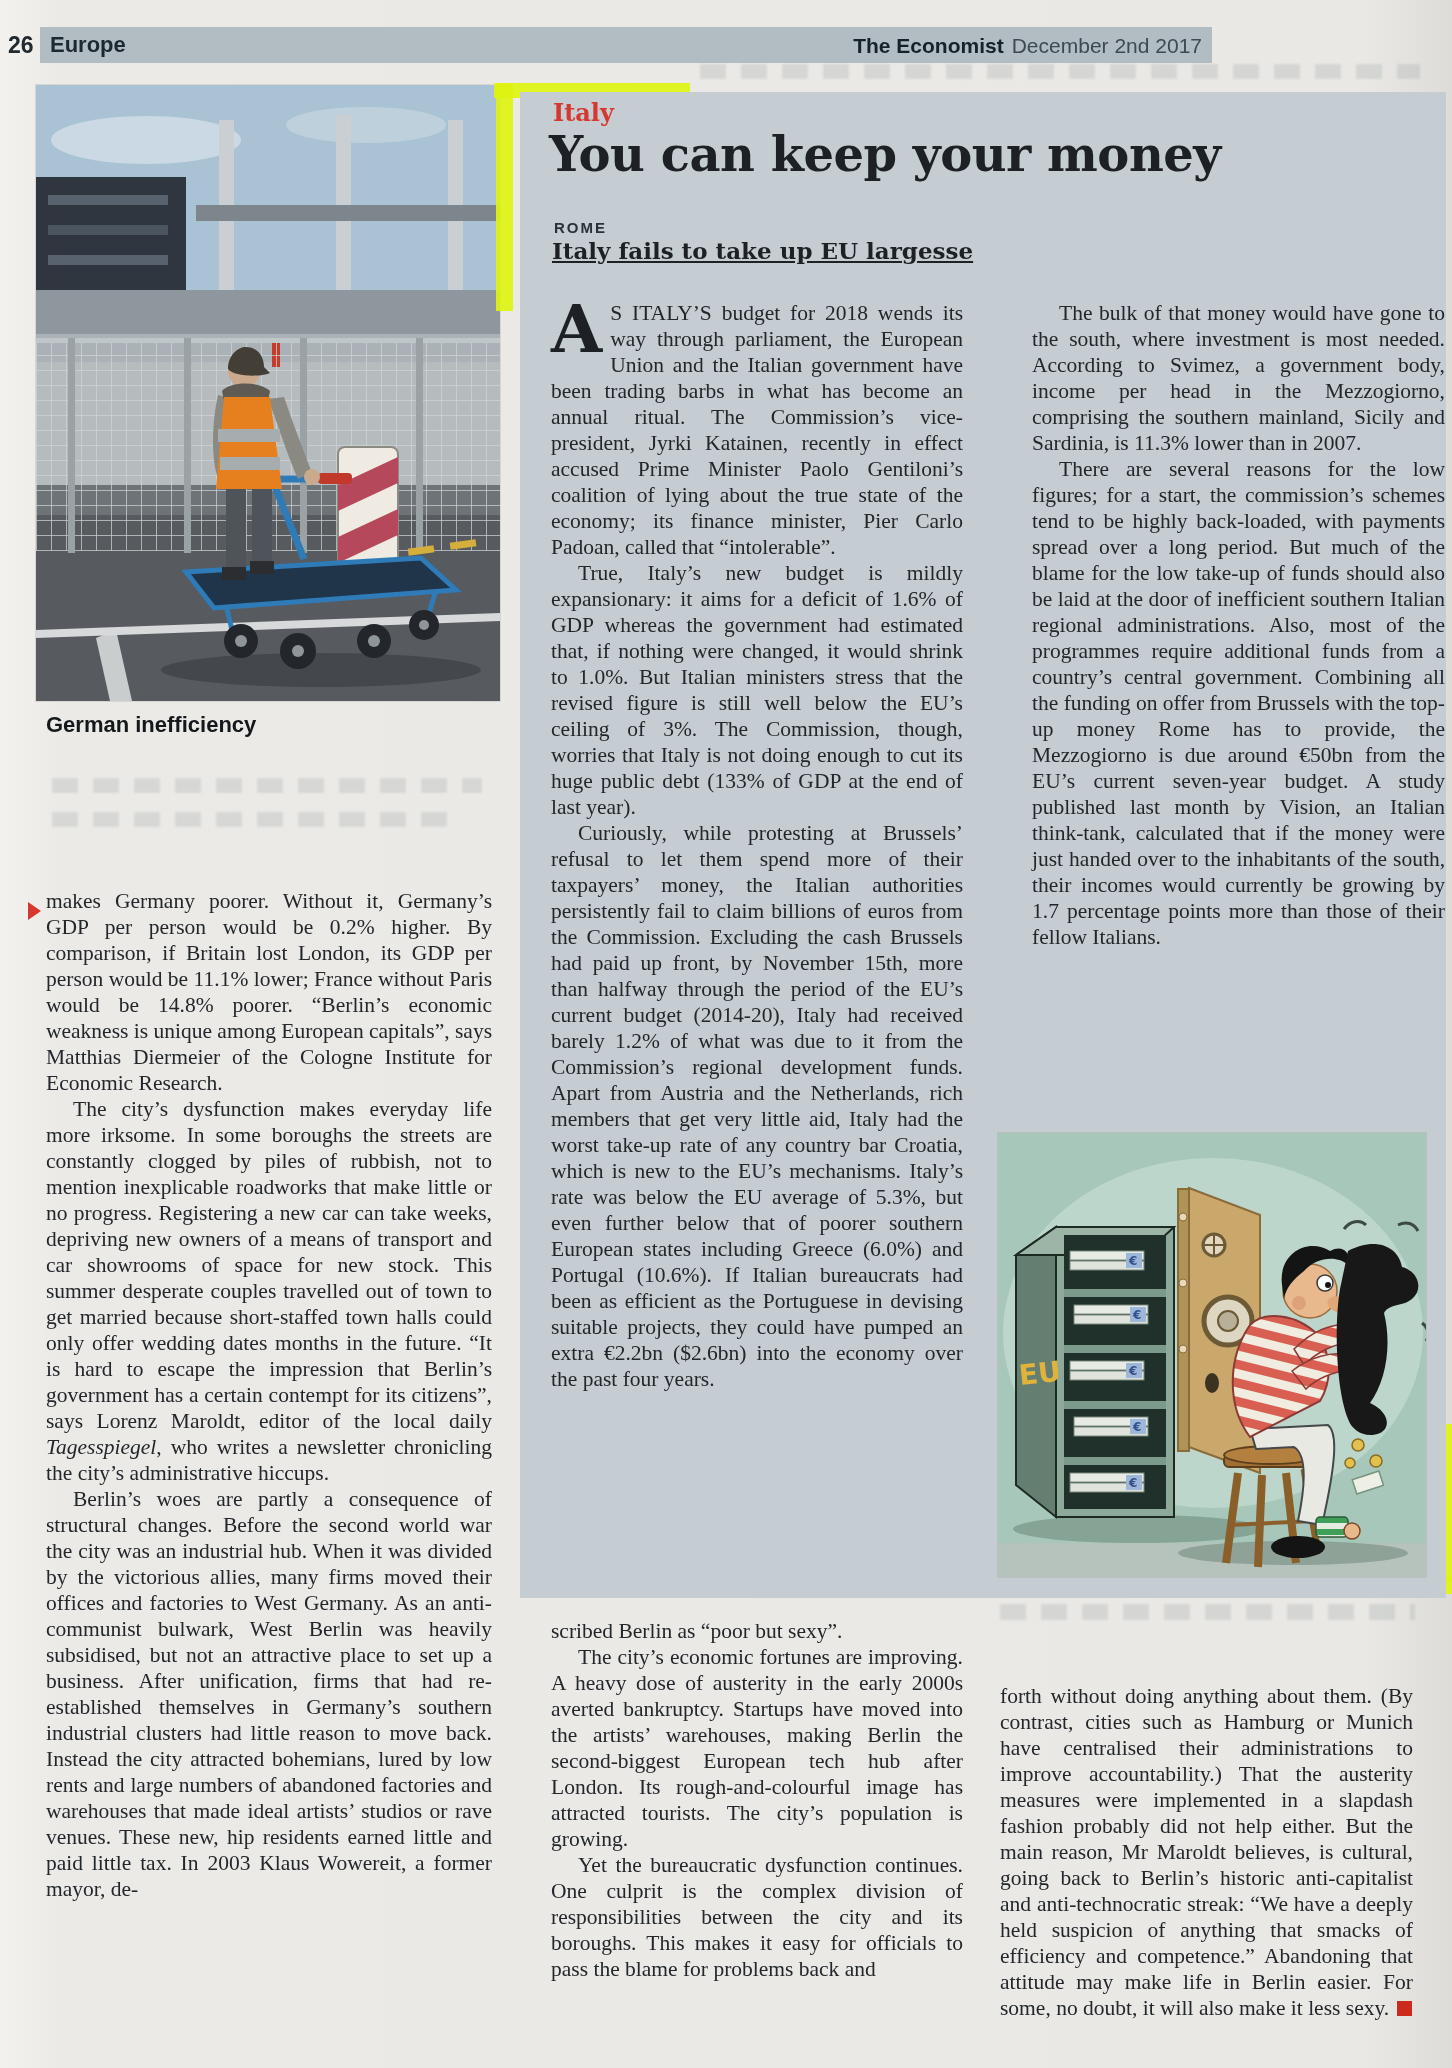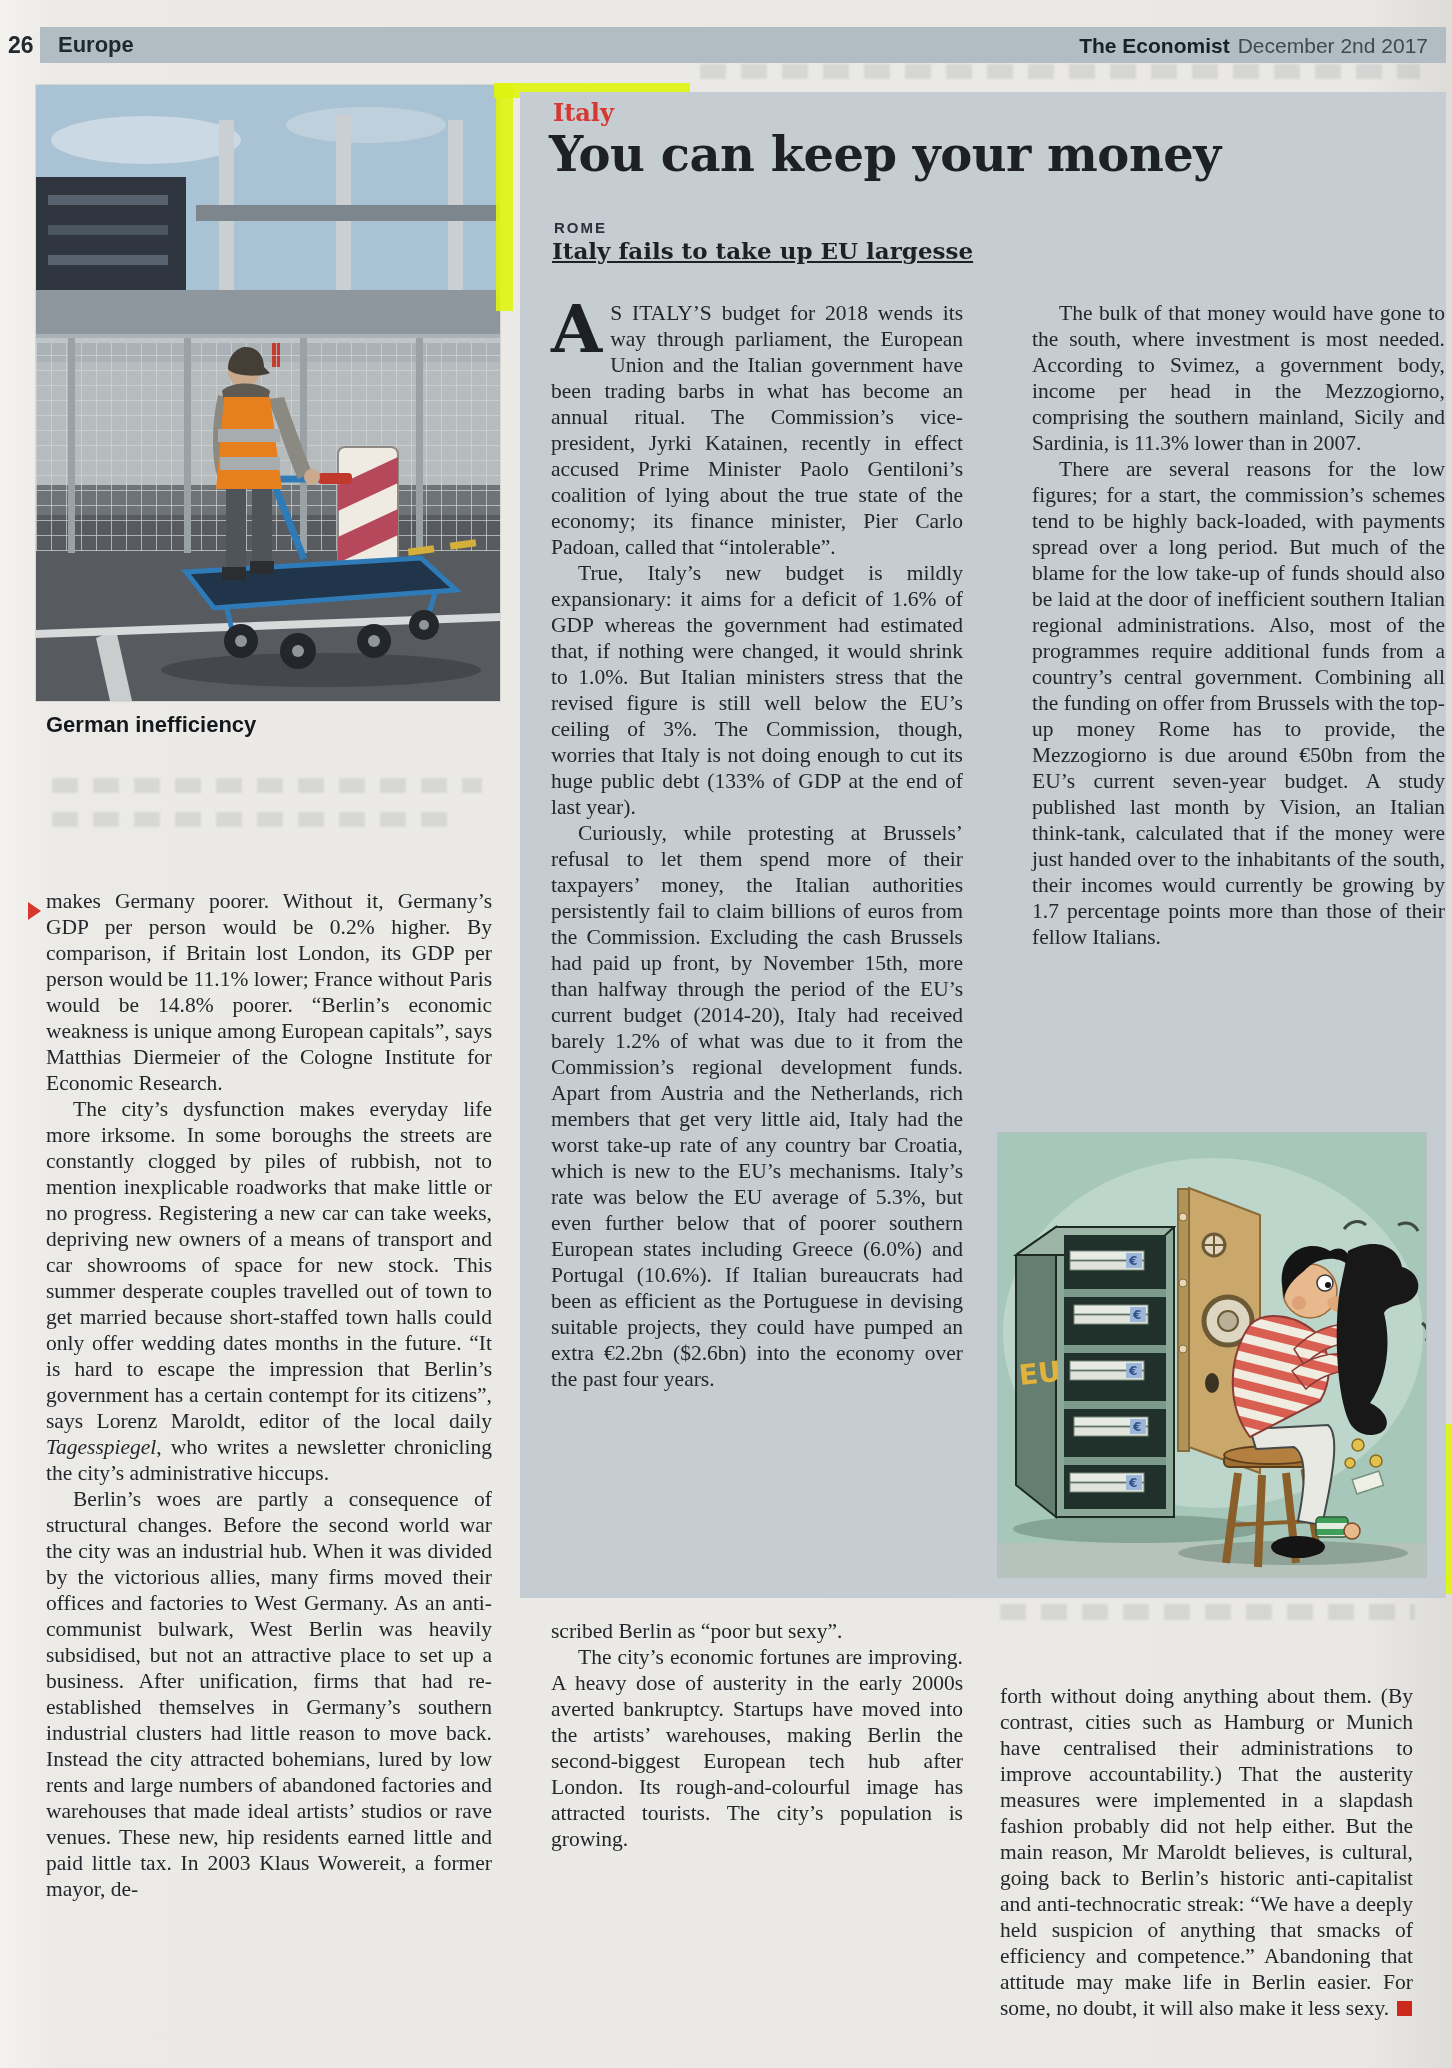--- a/index.html
+++ b/index.html
@@ -1,22 +1,22 @@
 <!DOCTYPE html>
 <html><head>
 <meta charset="utf-8">
 <style>
   html,body{margin:0;padding:0;background:#b9b8b4;}
   .page{position:relative;width:1452px;height:2068px;overflow:hidden;
         background:linear-gradient(90deg,#f3f2ee 0%,#ebeae6 4%,#e9e8e4 94%,#dedcd8 100%);
         font-family:"Liberation Serif",serif;color:#23272c;}
   
   .pagenum{position:absolute;left:8px;top:30px;font:700 23px/30px "Liberation Sans",sans-serif;color:#222a30;}
-  .headbar{position:absolute;left:40px;top:27px;width:1406px;height:36px;background:#b2bcc3;
-           display:flex;align-items:center;justify-content:space-between;padding:0 18px;box-sizing:border-box;}
+  .headbar{position:absolute;left:40px;top:27px;width:1172px;height:36px;background:#b2bcc3;
+           display:flex;align-items:center;justify-content:space-between;padding:0 10px;box-sizing:border-box;}
   .headbar .sec{font:700 22px/22px "Liberation Sans",sans-serif;color:#1d2930;}
   .headbar .right{font:400 21px/21px "Liberation Sans",sans-serif;color:#3d4a52;}
   .headbar .right b{font-weight:700;color:#15222a;margin-right:8px;}
   
   .photo{position:absolute;left:36px;top:85px;width:464px;height:616px;background:#9fb4c2;box-shadow:0 0 0 1px #d8d6d0;}
   .caption{position:absolute;left:46px;top:712px;font:700 22px/26px "Liberation Sans",sans-serif;color:#14181c;text-align:right;}
   
   .hl{position:absolute;background:#def312;opacity:.92;}
   
   .tint{position:absolute;left:520px;top:92px;width:926px;height:1506px;background:#c5ccd2;}
@@ -287,19 +287,20 @@
   <div class="cont-arrow"></div>
   <div class="col c-left">
     <p>makes Germany poorer. Without it, Germany’s GDP per person would be 0.2% higher. By comparison, if Britain lost London, its GDP per person would be 11.1% lower; France without Paris would be 14.8% poorer. “Berlin’s economic weakness is unique among European capitals”, says Matthias Diermeier of the Cologne Institute for Economic Research.</p>
     <p class="ind"><span>The city’s dysfunction makes everyday life more irksome. In some boroughs the streets are constantly clogged by piles of rubbish, not to mention inexplicable roadworks that make little or no progress. Registering a new car can take weeks, depriving new owners of a means of transport and car showrooms of space for new stock. This summer desperate couples travelled out of town to get married because short-staffed town halls could only offer wedding dates months in the future. “It is hard to escape the impression that Berlin’s government has a certain contempt for its citizens”, says Lorenz Maroldt, editor of the local daily </span><span class="ital">Tagesspiegel</span><span>, who writes a newsletter chronicling the city’s administrative hiccups.</span></p>
     <p class="ind">Berlin’s woes are partly a consequence of structural changes. Before the second world war the city was an industrial hub. When it was divided by the victorious allies, many firms moved their offices and factories to West Germany. As an anti-communist bulwark, West Berlin was heavily subsidised, but not an attractive place to set up a business. After unification, firms that had re-established themselves in Germany’s southern industrial clusters had little reason to move back. Instead the city attracted bohemians, lured by low rents and large numbers of abandoned factories and warehouses that made ideal artists’ studios or rave venues. These new, hip residents earned little and paid little tax. In 2003 Klaus Wowereit, a former mayor, de-</p>
   </div>
 
   <div class="col c-bmid">
     <p>scribed Berlin as “poor but sexy”.</p>
     <p class="ind">The city’s economic fortunes are improving. A heavy dose of austerity in the early 2000s averted bankruptcy. Startups have moved into the artists’ warehouses, making Berlin the second-biggest European tech hub after London. Its rough-and-colourful image has attracted tourists. The city’s population is growing.</p>
+    <p class="ind">Yet the bureaucratic dysfunction continues. One culprit is the complex division of responsibilities between the city and its boroughs. This makes it easy for officials to pass the blame for problems back and</p>
   </div>
 
   <div class="col c-bright">
     <p><span>forth without doing anything about them. (By contrast, cities such as Hamburg or Munich have centralised their administrations to improve accountability.) That the austerity measures were implemented in a slapdash fashion probably did not help either. But the main reason, Mr Maroldt believes, is cultural, going back to Berlin’s historic anti-capitalist and anti-technocratic streak: “We have a deeply held suspicion of anything that smacks of efficiency and competence.” Abandoning that attitude may make life in Berlin easier. For some, no doubt, it will also make it less sexy.</span><span class="endsq"></span></p>
   </div>
 
 </div>
 
 </body></html>

